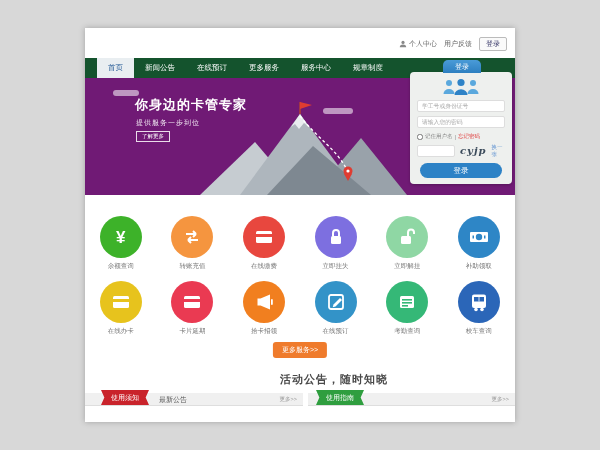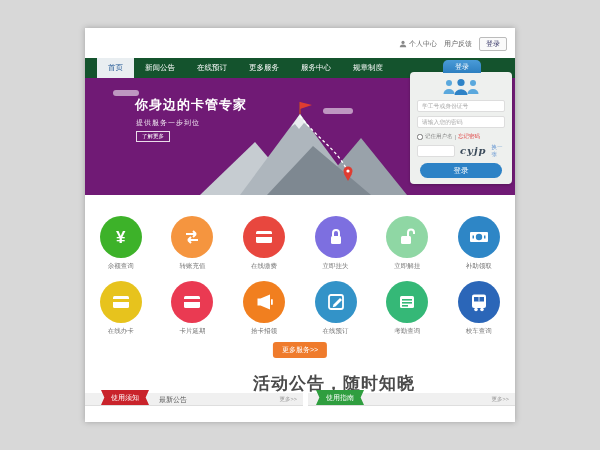--- a/index.html
+++ b/index.html
@@ -52,21 +52,21 @@
   .svc-title { position:absolute; left:0; top:172px; width:430px; text-align:center; font-size:11px; font-weight:bold; color:#4a4a4a; letter-spacing:1px; }
   .svc-row { position:absolute; left:0; width:430px; display:flex; }
   .r1 { top:188px; } .r2 { top:253px; }
   .svc { width:71.6px; display:flex; flex-direction:column; align-items:center; cursor:pointer; }
   .svc-circle { width:42px; height:42px; border-radius:50%; display:flex; align-items:center; justify-content:center; color:#fff; }
   .svc-circle .g { font-size:17px; font-weight:bold; color:#fff; line-height:1; }
   .svc-label { margin-top:4px; font-size:6.5px; color:#777; }
   .more-btn { position:absolute; left:50%; transform:translateX(-50%); top:314px; background:#ef7b2c; color:#fff; font-size:7px; padding:3px 9px; border-radius:3px; border:none; cursor:pointer; }
 
   
-  .ann-title { position:absolute; left:0; top:344px; width:498px; text-align:center; font-size:17px; font-weight:bold; color:#4a4a4a; letter-spacing:1px; }
+  .ann-title { position:absolute; left:0; top:344px; width:498px; text-align:center; font-size:11px; font-weight:bold; color:#4a4a4a; letter-spacing:1px; }
   .bar { position:absolute; top:365px; height:13px; background:#f0f0f0; border-bottom:1px solid #dedede; }
   .bar-l { left:0; width:218px; } .bar-r { left:223px; width:207px; }
   .ribbon { position:absolute; top:-3px; height:15px; width:48px; color:#fff; font-size:7px; text-align:center; line-height:15px; clip-path:polygon(0 0,100% 0,93% 50%,100% 100%,0 100%,7% 50%); cursor:pointer; }
   .rib-red { left:16px; background:#c9232b; }
   .rib-green { left:8px; background:#2f9e3f; }
   .bar-tab { position:absolute; left:74px; top:0; font-size:7px; color:#555; line-height:13px; cursor:pointer; }
   .bar-more { position:absolute; right:6px; top:0; font-size:5.5px; color:#999; line-height:13px; cursor:pointer; }
 </style>
 </head>
 <body>

